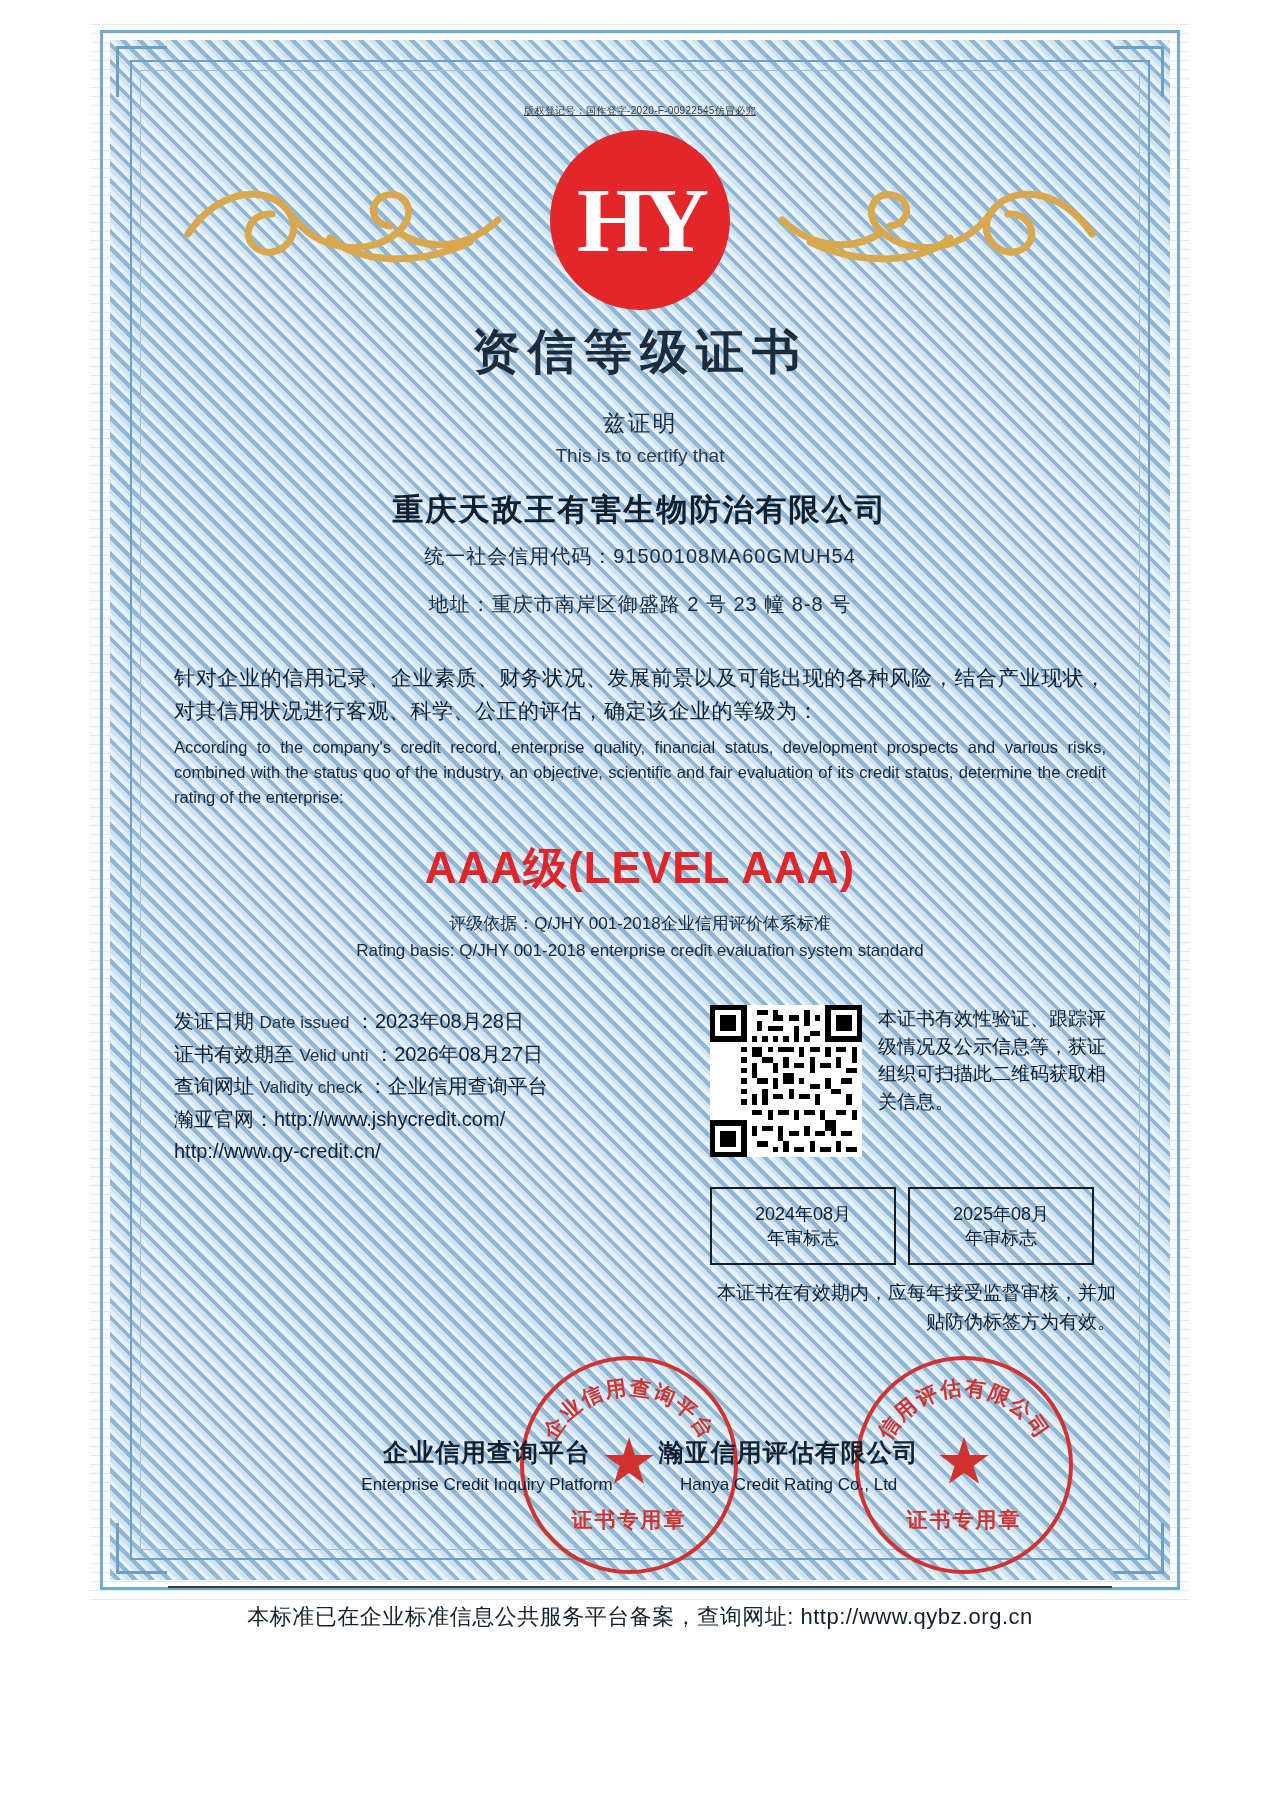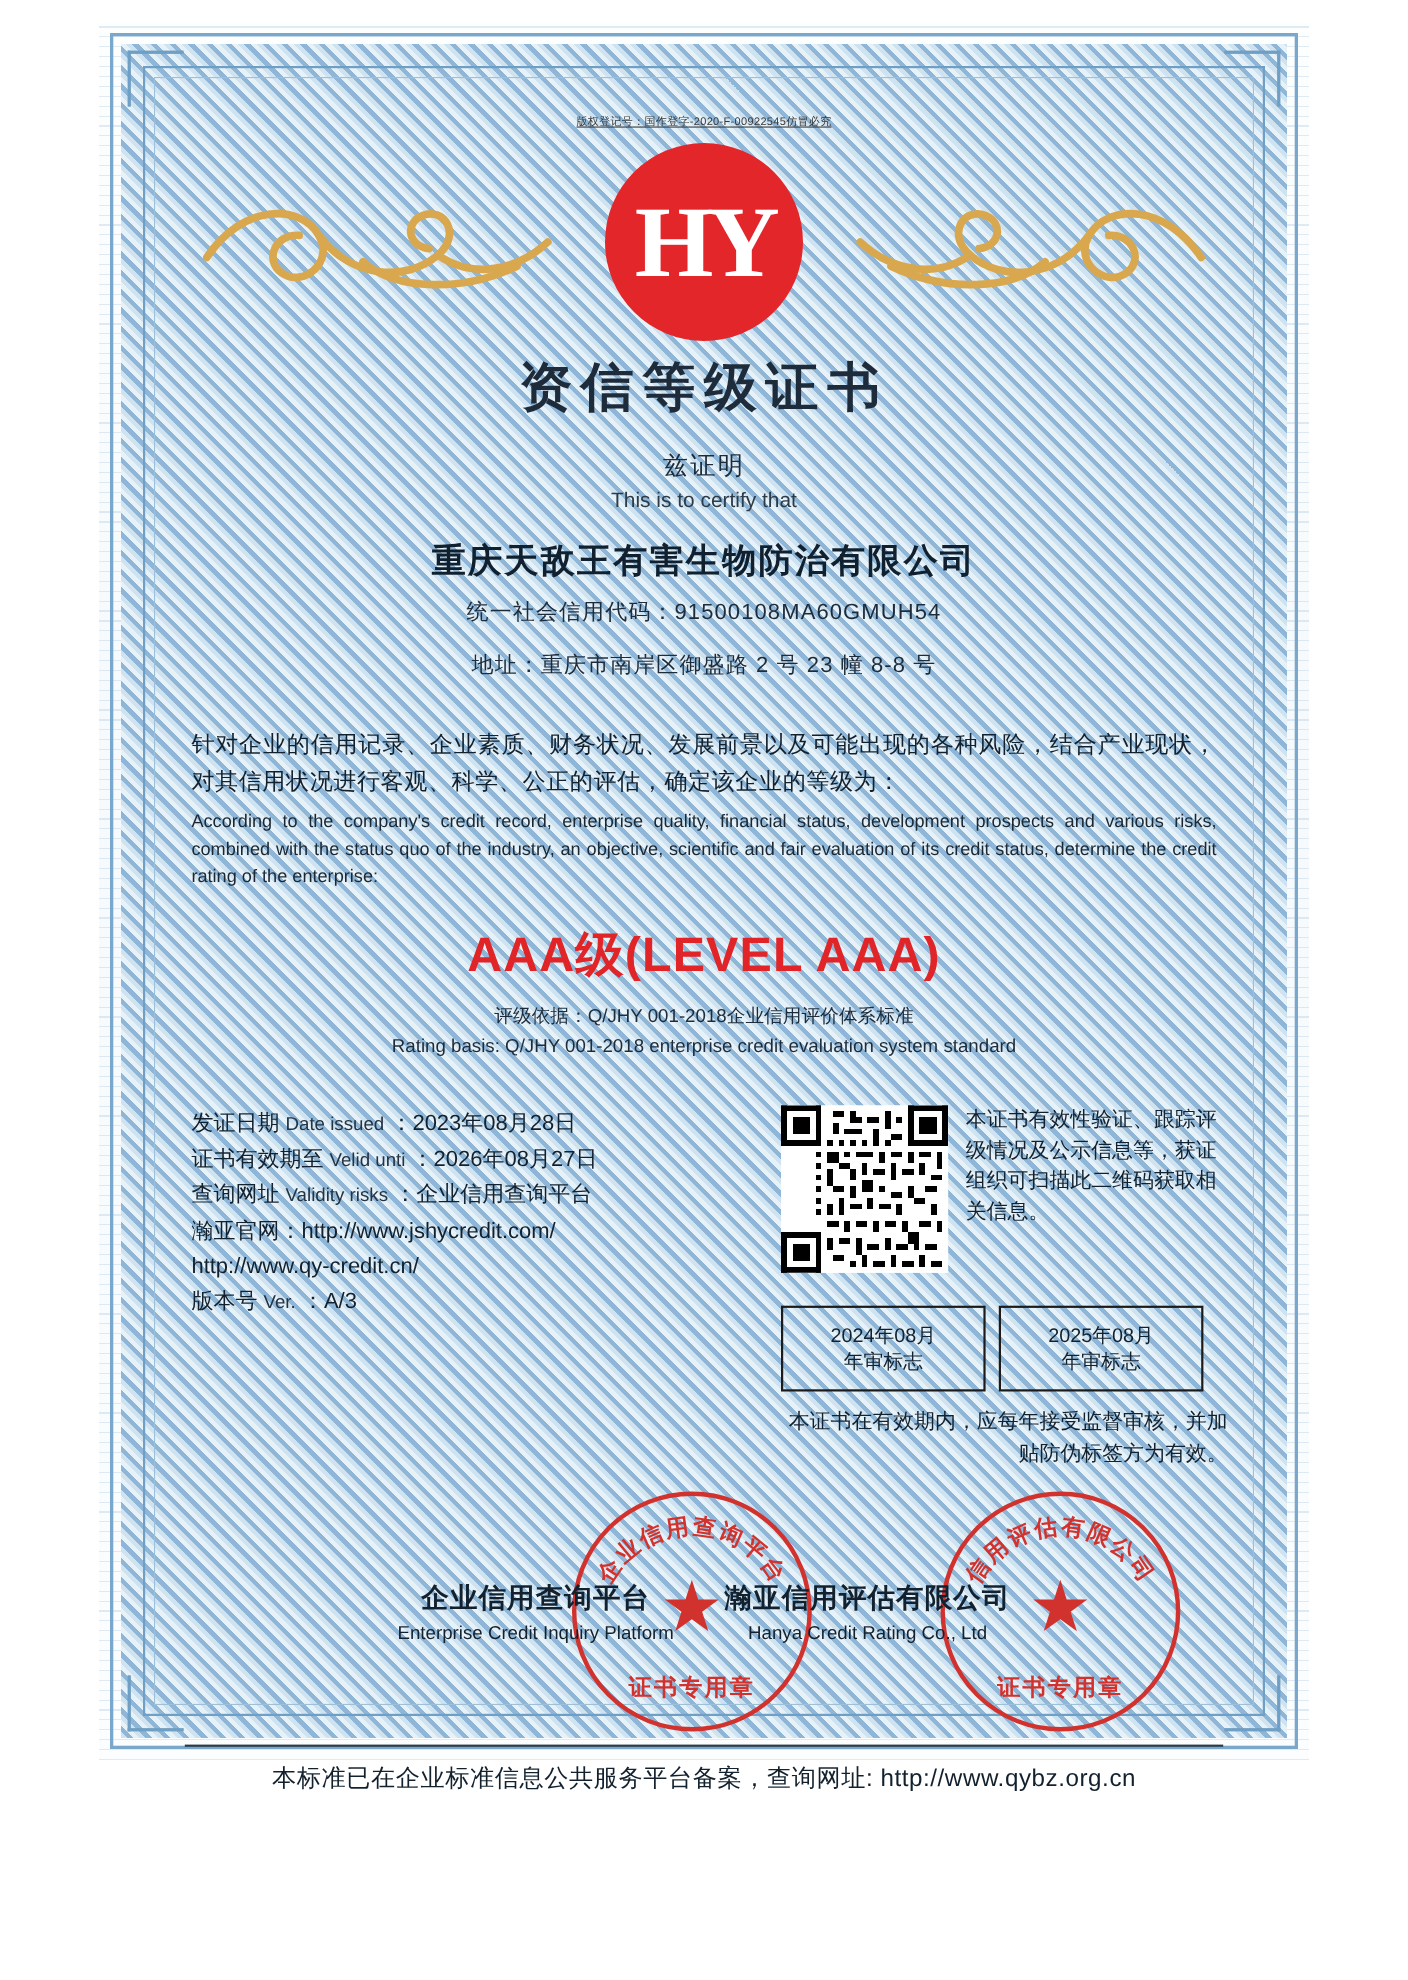--- a/index.html
+++ b/index.html
@@ -303,21 +303,21 @@
     left: 50%;
     top: 50%;
     transform: translate(-50%,-58%);
     color: #d2322d;
     font-size: 56px;
     line-height: 1;
   }
   .seal-bottom-text {
     position: absolute;
     left: 0; right: 0;
-    bottom: 22px;
+    bottom: 36px;
     text-align: center;
     color: #d2322d;
     font-size: 21px;
     font-weight: 700;
     letter-spacing: 2px;
   }
   .seal-arc {
     position: absolute;
     inset: 0;
   }
@@ -463,30 +463,25 @@
           <span class="en">Date issued</span>
           <span class="val">：2023年08月28日</span>
         </div>
         <div class="detail-line">
           <span>证书有效期至</span>
           <span class="en">Velid unti</span>
           <span class="val">：2026年08月27日</span>
         </div>
         <div class="detail-line">
           <span>查询网址</span>
-          <span class="en">Validity risks</span>
+          <span class="en">Validity check</span>
           <span class="val">：企业信用查询平台</span>
         </div>
         <div class="detail-line">瀚亚官网：http://www.jshycredit.com/</div>
         <div class="detail-line">http://www.qy-credit.cn/</div>
-        <div class="detail-line">
-          <span>版本号</span>
-          <span class="en">Ver.</span>
-          <span class="val">：A/3</span>
-        </div>
       </div>
 
       <div class="lower-right">
         <div class="qr-row">
           <svg class="qr" viewBox="0 0 29 29" shape-rendering="crispEdges">
             <rect width="29" height="29" fill="#ffffff"></rect>
             <g fill="#000000">
 
               <rect x="0" y="0" width="7" height="1"></rect>
                 <rect x="0" y="6" width="7" height="1"></rect>

